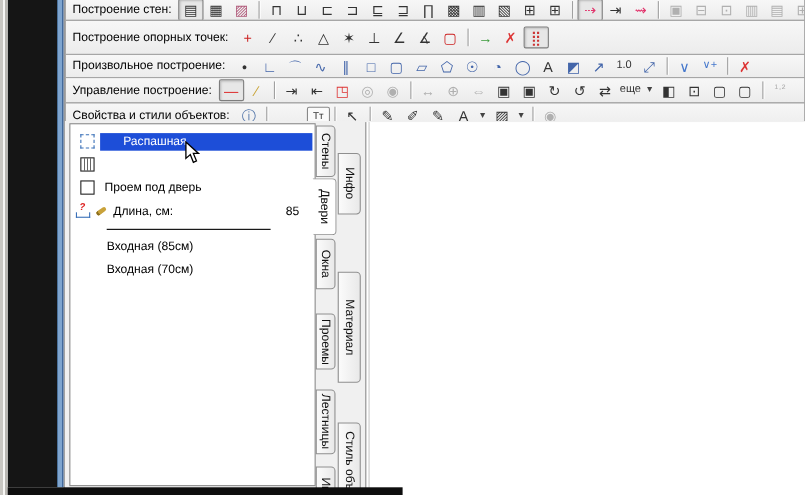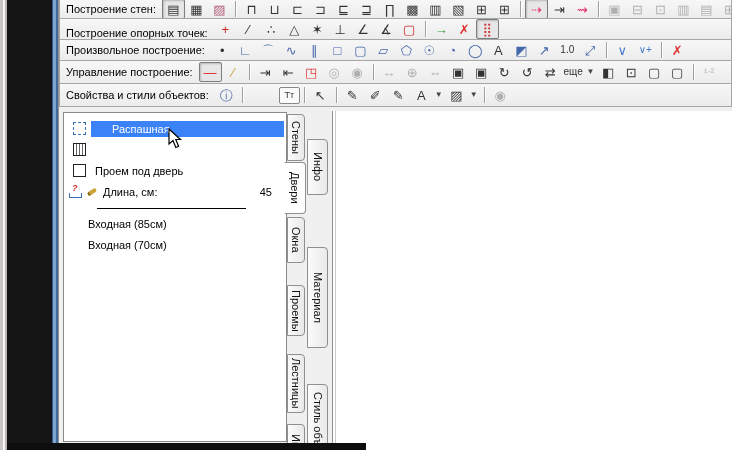--- a/index.html
+++ b/index.html
@@ -13,56 +13,56 @@
     background:linear-gradient(90deg,#2d5d90 0 1px,#7fa5cf 1px 4px,#41699c 4px 6px);}
   .bottom-bar{position:absolute;left:7px;top:443px;width:359px;height:7px;background:#0e0e0e;}
   
   .app{position:absolute;left:58px;top:0;width:674px;height:450px;background:#f0f0f0;
     border-left:1px solid #8f8f8f;box-sizing:border-box;}
   
   .tbrow{position:relative;box-sizing:border-box;border:1px solid #a6a6a6;margin-top:-1px;
     background:linear-gradient(#f7f7f7,#ececec);display:flex;align-items:center;
     white-space:nowrap;overflow:hidden;padding-left:4px;}
   .tbrow.r1{height:19px;margin-top:0;border-top:none;}
-  .tbrow.r2{height:22px;align-items:flex-end;}.tbrow.r3{height:22px;}.tbrow.r4{height:24px;}.tbrow.r5{height:24px;}
+  .tbrow.r2{height:32px;}.tbrow.r3{height:22px;}.tbrow.r4{height:24px;}.tbrow.r5{height:24px;}
   .tblabel{padding:0 6px 0 2px;}
   .tbicons{display:flex;align-items:center;height:100%;}
   .ic{display:inline-flex;align-items:center;justify-content:center;width:21px;height:18px;
     font-size:13px;line-height:1;color:#333;border:1px solid transparent;border-radius:2px;}
   .ic.txt{font-size:10px;font-weight:normal;letter-spacing:0;}
   .ic.dd{width:10px;font-size:8px;color:#444;}
   .ic.pressed{border:1px solid #7d7d7d;background:#e7e7e7;box-shadow:inset 1px 1px 2px rgba(0,0,0,.2);}
   .ic.disabled{color:#b0b0b0 !important;}
   .ic.boxed{border:1px solid #888;background:#fafafa;width:19px;height:15px;font-size:9px;margin-left:32px;}
   .tsep{width:1px;height:16px;background:#a0a0a0;margin:0 4px;box-shadow:1px 0 0 #fff;}
   
   .workarea{position:absolute;left:0;top:110px;width:674px;height:340px;background:#f0f0f0;}
   .canvas{position:absolute;left:273px;top:1px;width:401px;height:339px;background:#fff;
     border-left:1px solid #8f8f8f;box-shadow:inset 2px 0 0 #fff,inset 3px 0 0 #c9c9c9;}
   .panel{position:absolute;left:4px;top:2px;width:224px;height:330px;background:#fff;
     border:1px solid #898989;box-sizing:border-box;padding-top:5px;}
   .door-row{display:flex;align-items:center;height:21px;padding-left:7px;}
   .door-ic{flex:0 0 16px;margin-right:4px;display:flex;justify-content:center;}
   .door-label{flex:1;padding:2px 4px;margin-right:2px;}
-  .door-row.selected .door-label{background:#3b82f6;color:#fff;padding-left:21px;}
+  .door-row.selected .door-label{background:#1d4ed8;color:#fff;padding-left:21px;}
   .swing-door-icon{width:11px;height:11px;border:1px dashed #3a70b8;}
   .glass-door-icon{width:11px;height:11px;border:1px solid #222;
     background:repeating-linear-gradient(90deg,transparent 0 2px,#666 2px 3px);}
   .door-opening-icon{width:11px;height:11px;border:1px solid #222;}
   .len-row{display:flex;align-items:center;height:21px;padding-left:5px;}
   .len-dim{position:relative;width:15px;height:12px;margin-right:3px;}
   .len-dim .bar{position:absolute;left:0;right:2px;bottom:0;border-bottom:1px solid #3a70b8;
     border-left:1px solid #3a70b8;border-right:1px solid #3a70b8;height:4px;}
   .len-dim .q{position:absolute;left:3px;top:-3px;color:#d22;font-size:9px;font-weight:bold;font-style:italic;}
   .key-icon{width:10px;height:4px;background:#c9a23a;border-radius:2px;transform:rotate(-35deg);
     box-shadow:inset 2px 0 0 #8a6d1f;margin-right:6px;}
   .len-label{flex:1;}
   .len-value{padding-right:14px;}
   .psep{height:1px;background:#000;margin:6px 40px 4px 33px;}
-  .preset-row{height:21.5px;display:flex;align-items:center;padding-left:24px;}
+  .preset-row{height:21.5px;display:flex;align-items:center;padding-left:33px;}
   
   .vtab{position:absolute;box-sizing:border-box;background:linear-gradient(90deg,#fbfbfb,#e9e9e9);
     border:1px solid #8f8f8f;border-radius:0 4px 4px 0;display:flex;align-items:center;justify-content:center;
     writing-mode:vertical-rl;font-size:11px;color:#111;overflow:hidden;}
   .tabcol1 .vtab{left:228px;width:18px;}
   .tabcol2 .vtab{left:248px;width:21px;}
   .vtab.active{left:225px;width:22px;background:#fff;border-left-color:#fff;z-index:3;}
   .c0{top:4px;height:47px;} .c1{top:52px;height:52px;} .c2{top:107px;height:46px;}
   .c3{top:175px;height:51px;} .c4{top:244px;height:59px;} .c5{top:314px;height:40px;}
   .i0{top:29px;height:56px;} .i1{top:137px;height:101px;} .i2{top:274px;height:80px;}
@@ -229,21 +229,21 @@
               <span class="door-label">Проем под дверь</span>
             </div>
           </div>
         <div class="len-row">
           <span class="len-dim">
             <span class="q">?</span>
             <span class="bar"></span>
           </span>
           <span class="key-icon"></span>
           <span class="len-label">Длина, см:</span>
-          <span class="len-value">45</span>
+          <span class="len-value">85</span>
         </div>
         <div class="psep"></div>
         <div id="preset-list">
             <div class="preset-row">Входная (85см)</div>
             <div class="preset-row">Входная (70см)</div>
           </div>
       </div>
 
       <div class="tabcol1" id="cat-tabs">
           <div class="vtab c0">Стены</div>

